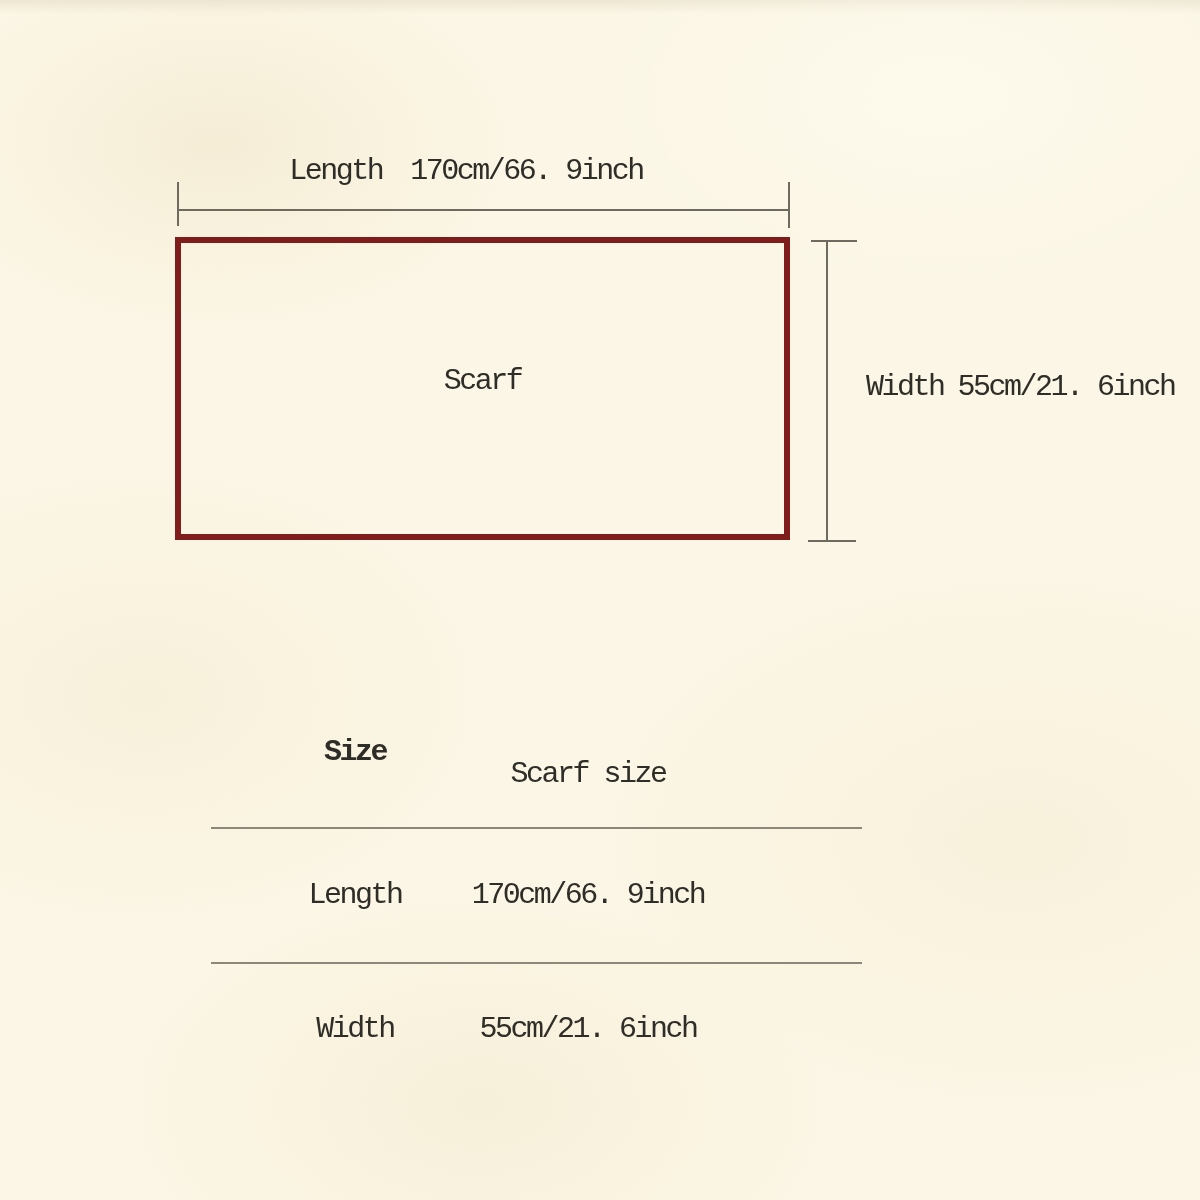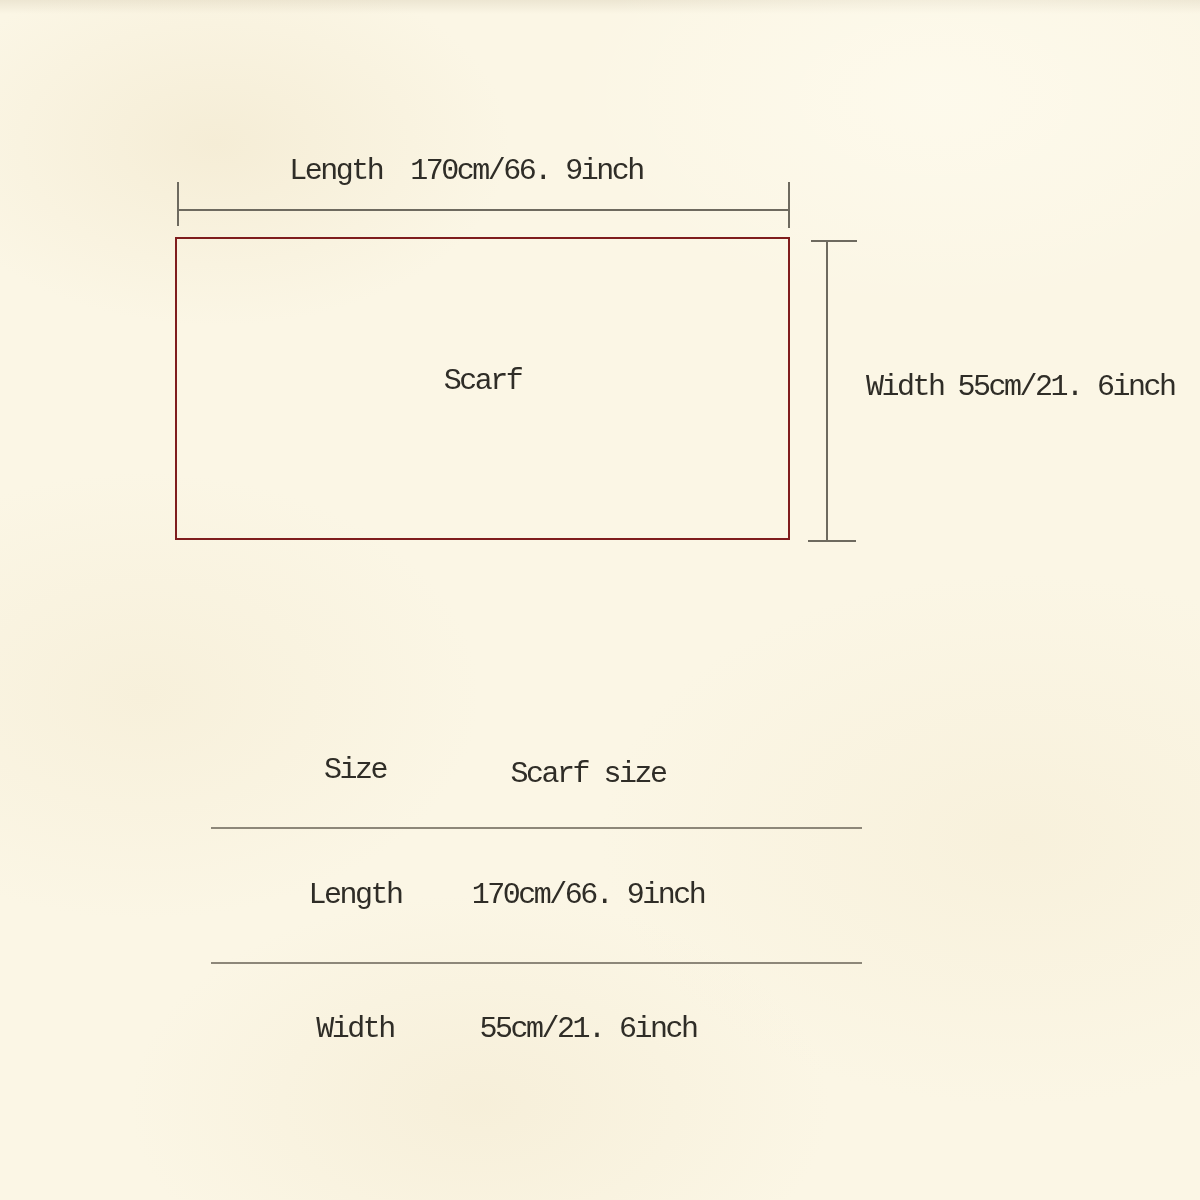--- a/index.html
+++ b/index.html
@@ -49,21 +49,21 @@
     background: #6e6a5f;
   }
 
   
   .scarf-rect {
     position: absolute;
     left: 175px;
     top: 237px;
     width: 615px;
     height: 303px;
-    border: 2px solid #7f1d1d;
+    border: 6px solid #7f1d1d;
     box-sizing: border-box;
     display: flex;
     align-items: center;
     justify-content: center;
   }
 
   
   .anno {
     display: inline-flex;
     gap: 28px;
@@ -110,21 +110,21 @@
   <div class="dim-h" style="left:808px; top:540px; width:48px;"></div>
 
   <div class="abs txt center-y anno pair-gap" style="left:866px; top:387px; gap:14px;">
     <span>Width</span>
     <span>55cm/21. 6inch</span>
   </div>
 
   <div>
 
     <div>
-      <span class="txt tbl-cell-label center-xy abs" style="top:770px;">Size</span>
+      <span class="txt tbl-cell-label center-xy abs" style="top:752px;font-weight:bold;">Size</span>
       <span class="txt tbl-cell-value center-xy abs" style="top:774px;">Scarf size</span>
     </div>
 
     <div class="tbl-divider" style="top:827px;"></div>
 
     <div>
       <span class="txt tbl-cell-label center-xy abs" style="top:895px;">Length</span>
       <span class="txt tbl-cell-value center-xy abs" style="top:895px;">170cm/66. 9inch</span>
     </div>
 

